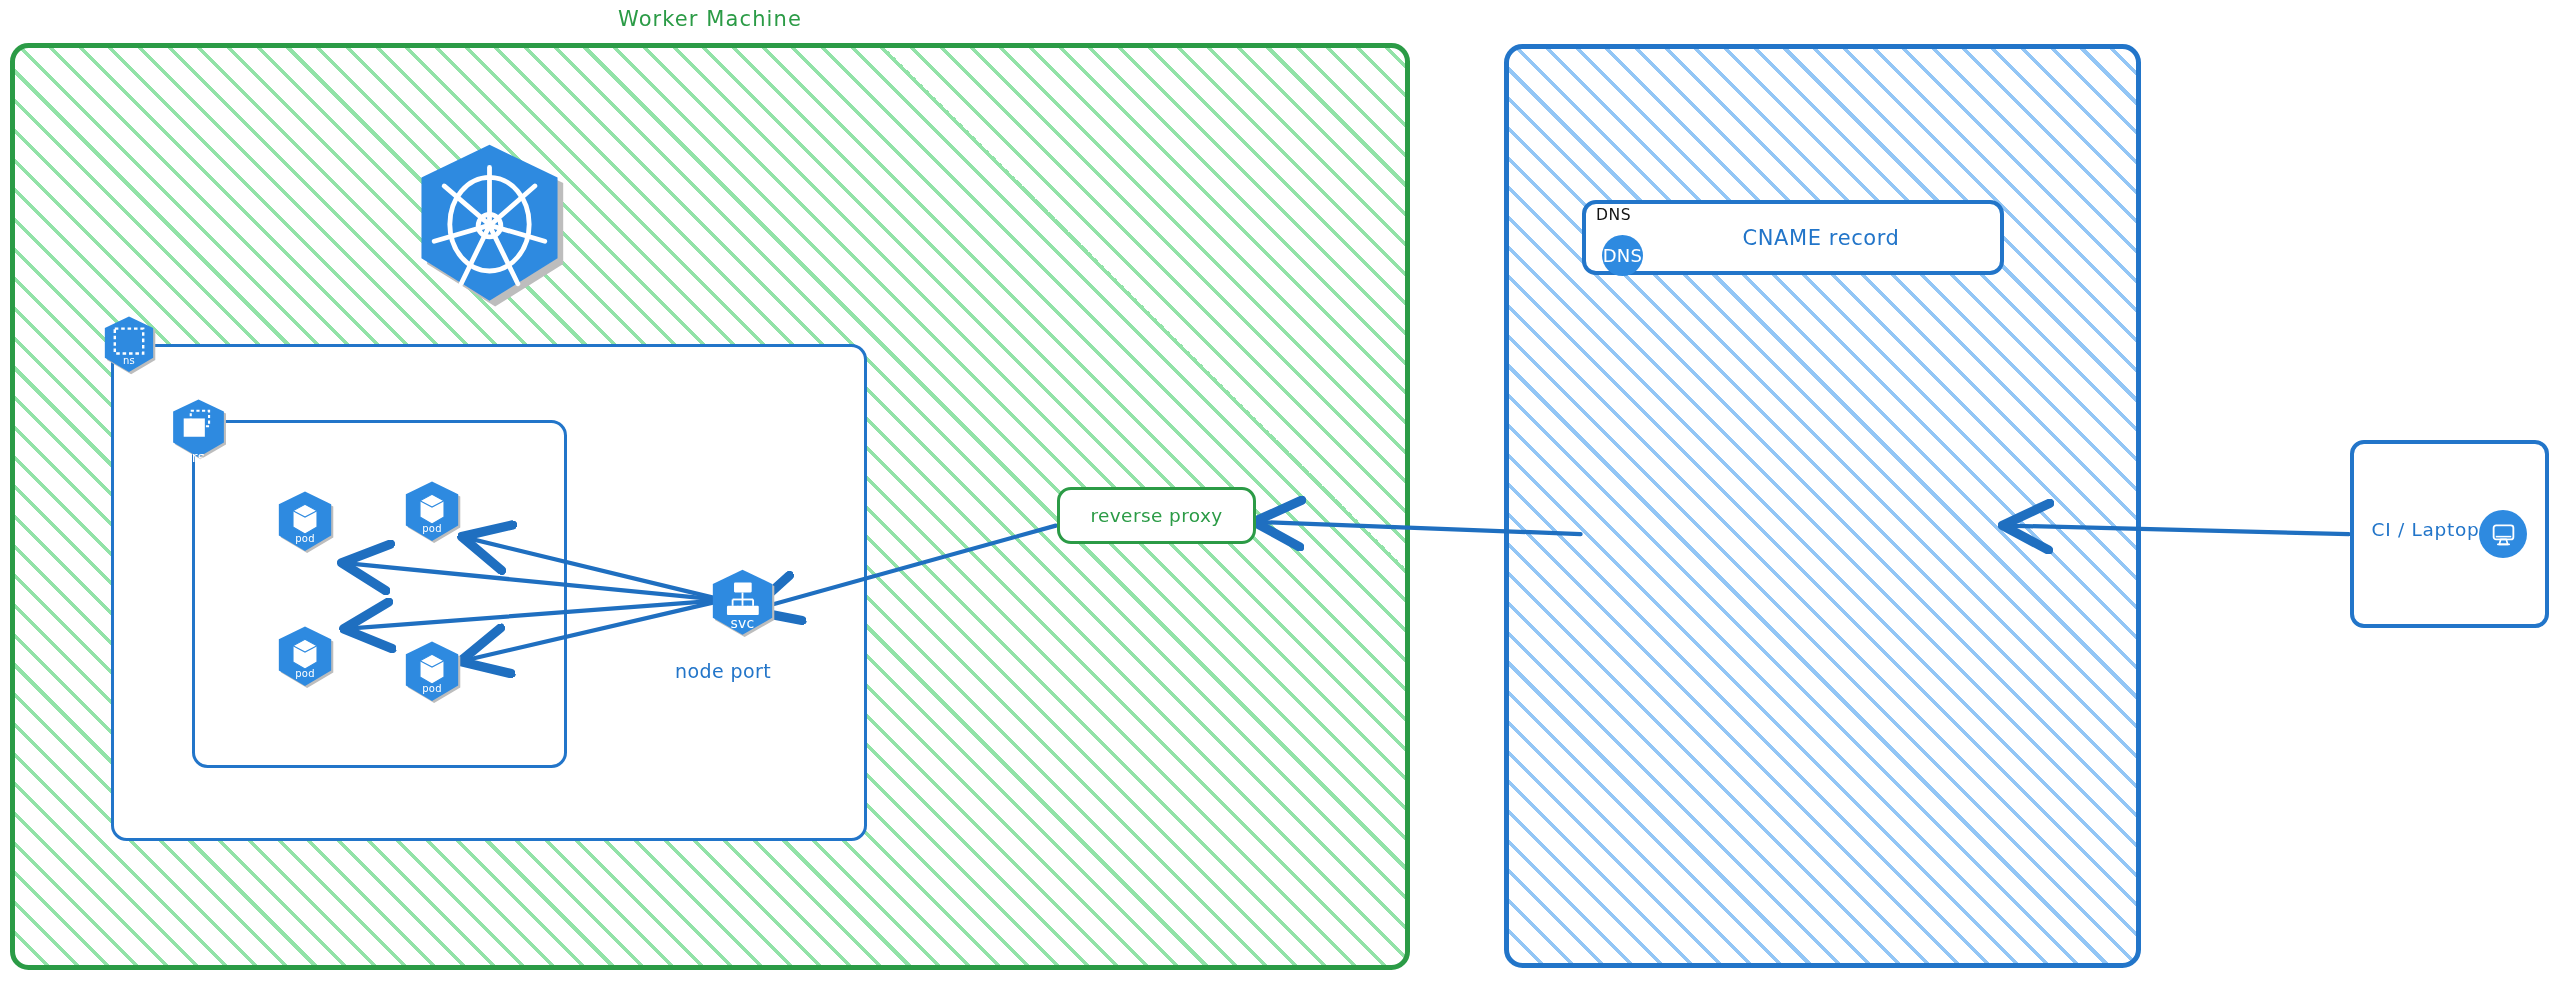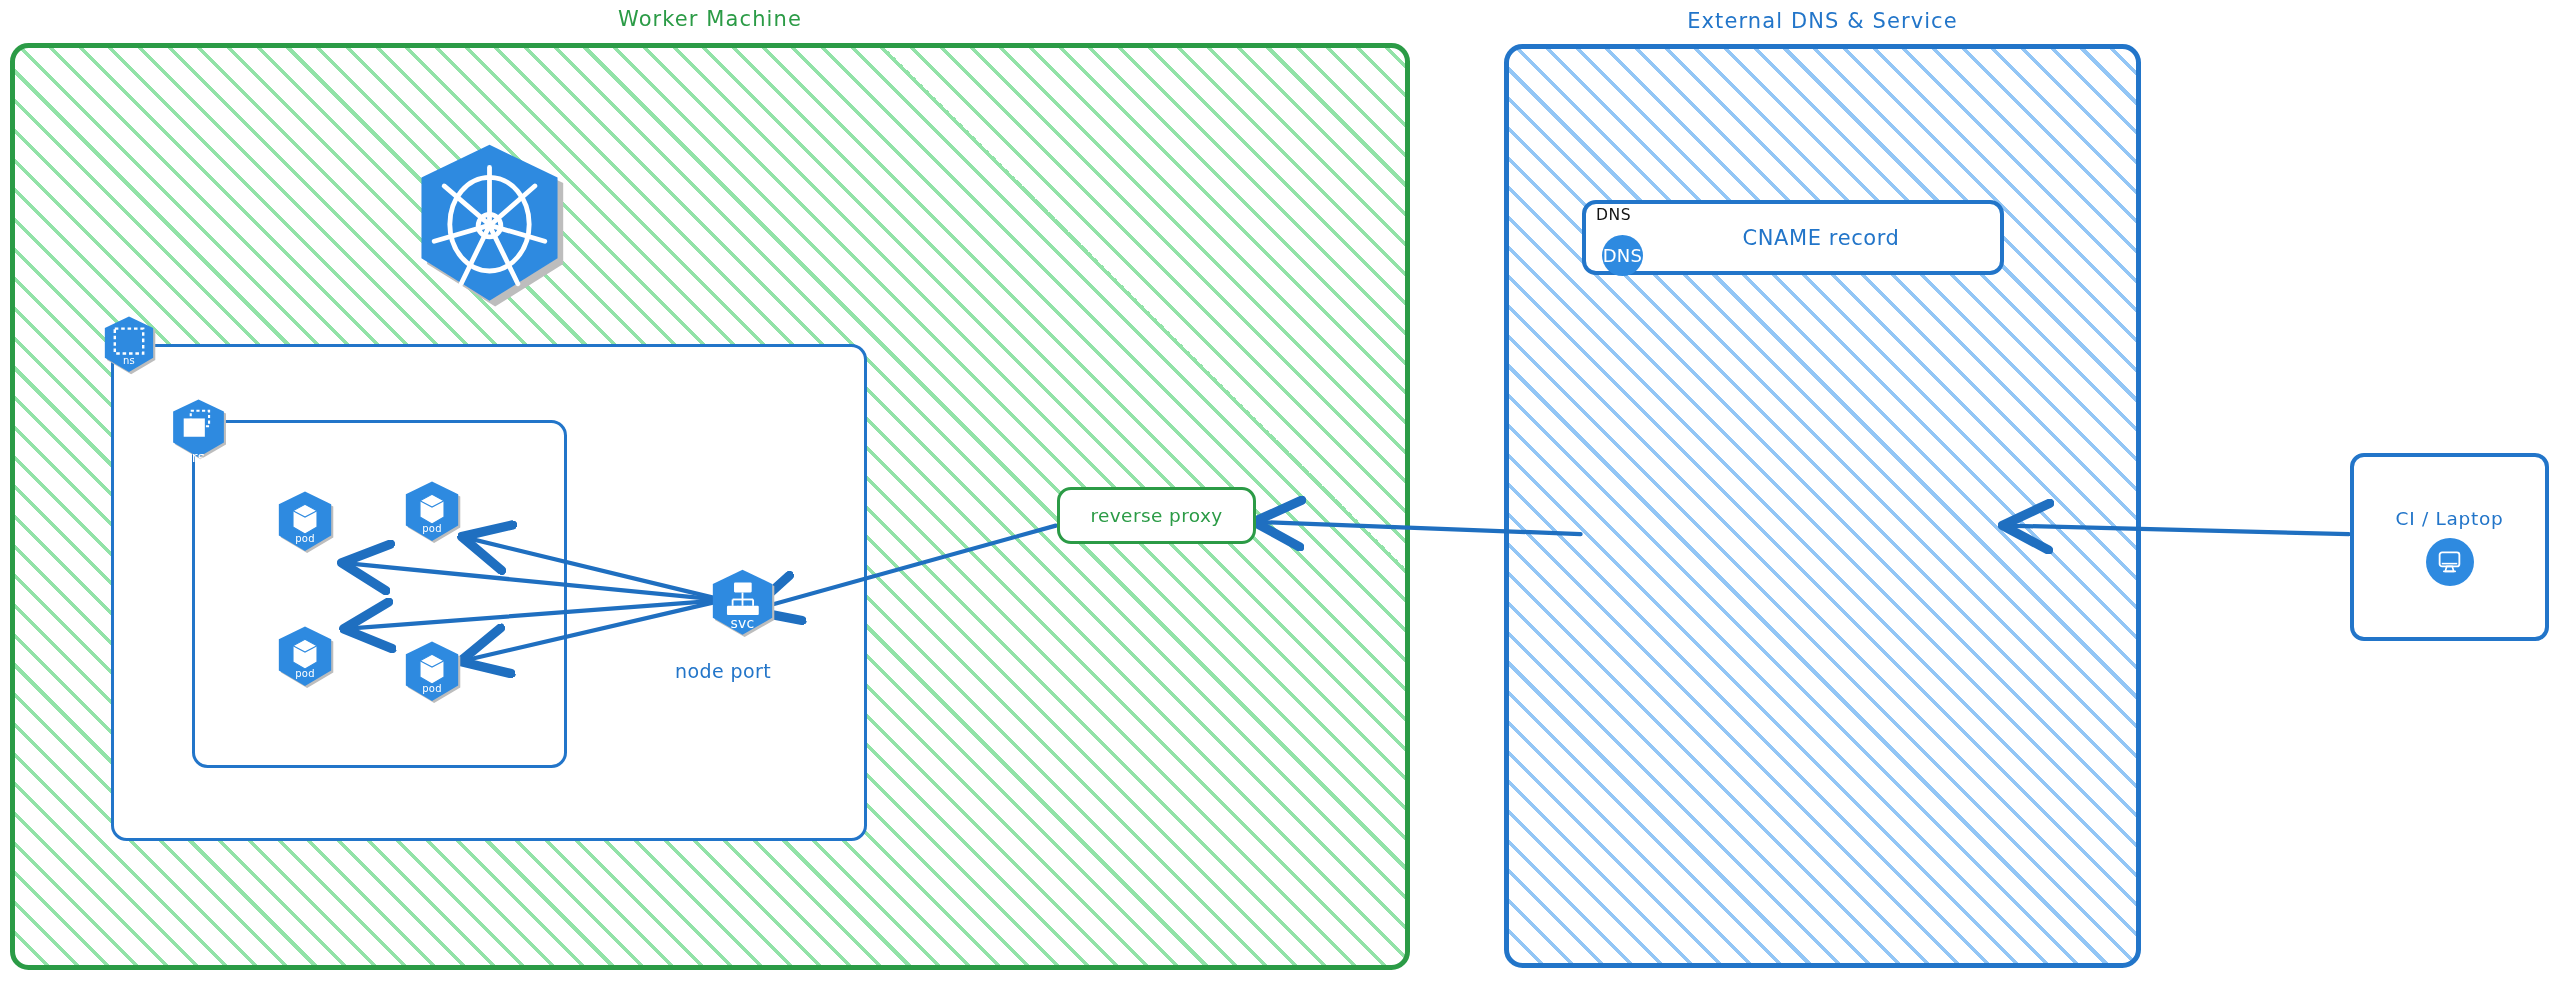--- a/index.html
+++ b/index.html
@@ -62,39 +62,38 @@
               background:#2e8ae0;display:flex;align-items:center;justify-content:center;}
   .dns-circle span{color:#ffffff;font-size:18px;letter-spacing:0.2px;}
   .dns-text{position:absolute;left:1654px;top:200px;width:334px;height:75px;
             display:flex;align-items:center;justify-content:center;
             color:#2275c9;font-size:21px;letter-spacing:0.6px;}
 
   .rbox-worker{left:1582px;top:489px;width:422px;height:67px;border:4.3px solid #2275c9;}
   .rbox-worker .lbl{color:#2275c9;font-size:21px;letter-spacing:0.5px;}
 
   .rbox-ci{left:2350px;top:440px;width:199px;height:188px;border:4.3px solid #2275c9;
-           flex-direction:column;margin-top:13px;}
+           flex-direction:row;}
   .rbox-ci .lbl{color:#2275c9;font-size:18.5px;letter-spacing:0.7px;margin-bottom:8.5px;}
   .ci-circle{width:48px;height:48px;border-radius:50%;background:#2e8ae0;
              display:flex;align-items:center;justify-content:center;}
 
   .nodeport-lbl{position:absolute;left:675px;top:660px;width:170px;text-align:left;
                 color:#2275c9;font-size:19px;letter-spacing:0.4px;}
 
   svg.edges{position:absolute;left:0;top:0;width:2576px;height:983px;pointer-events:none;}
 </style>
 </head>
 <body>
 
 <div class="stage">
 
   <div class="zone-title zone-title-vm">Worker Machine</div>
   <div class="zone zone-vm"></div>
 
-  <div class="zone-title zone-title-ext">External DNS &amp; Service</div>
   <div class="zone zone-ext"></div>
 
   <div class="nbox nbox-ns"></div>
   <div class="nbox nbox-rs"></div>
 
   <svg class="edges" viewBox="0 0 3628 1384">
     <defs>
       <marker id="ah" markerWidth="13" markerHeight="13" refX="11" refY="6.5" orient="auto" markerUnits="strokeWidth">
         <path d="M1,1 L12,6.5 L1,12" fill="none" stroke="#1f6fc0" stroke-width="2.2" stroke-linecap="round" stroke-linejoin="round"></path>
       </marker>

